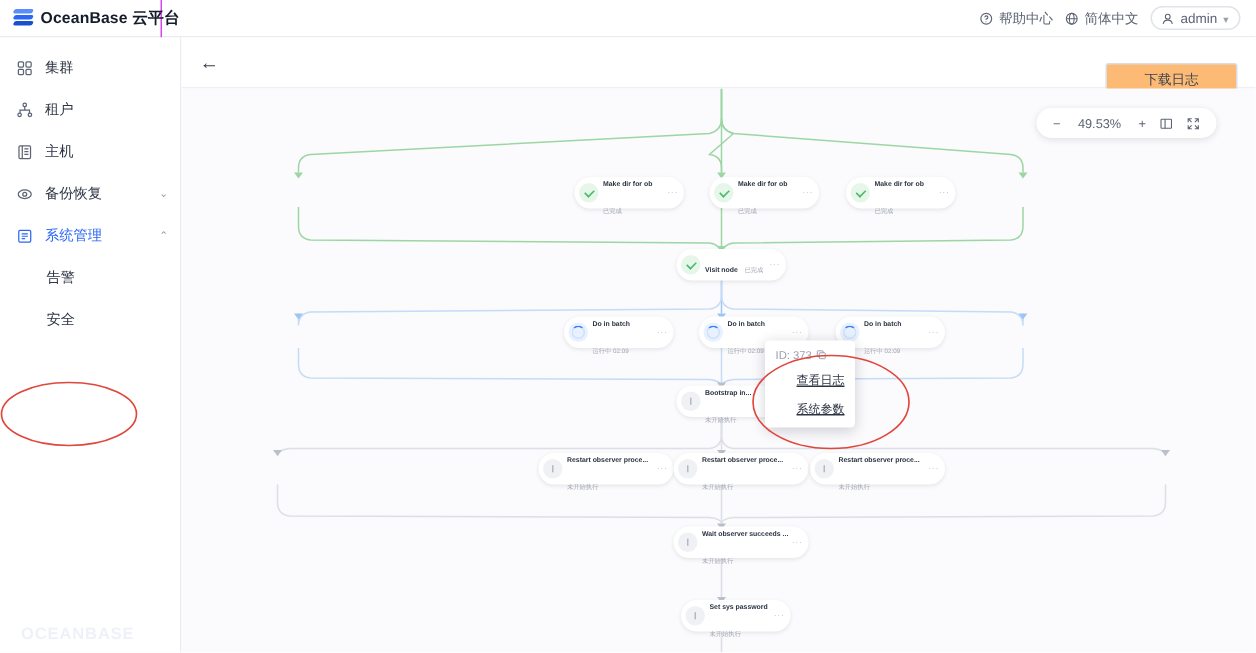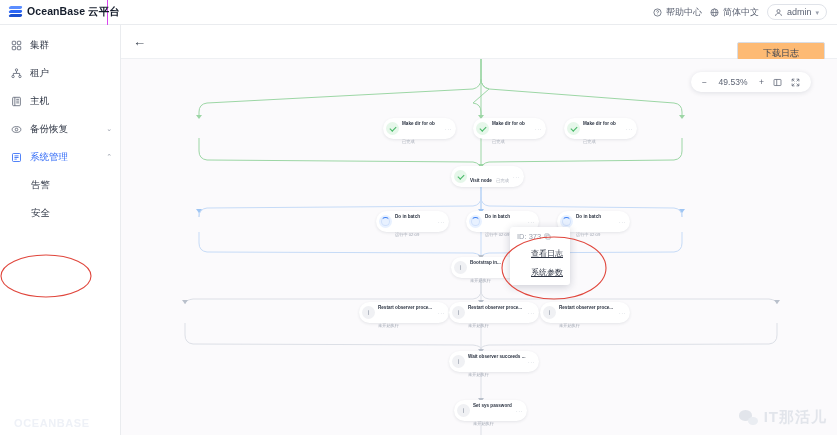--- a/index.html
+++ b/index.html
@@ -486,23 +486,16 @@
           </svg>
         </div>
         <div class="ctx-item">查看日志</div>
         <div class="ctx-item">系统参数</div>
       </div>
 
       <svg class="annot" style="left:378px; top:175px; width:110px; height:68px;" viewBox="0 0 110 68">
         <ellipse cx="55" cy="34" rx="52" ry="31" fill="none" stroke="#e0463c" stroke-width="1.1"></ellipse>
       </svg>
 
-      <div class="wm">
-        <span class="wm-chat">
-            <b></b>
-            <i></i>
-          </span>
-        <span>IT那活儿</span>
-      </div>
 
     </div>
   </div>
 </div>
 
 </body></html>

